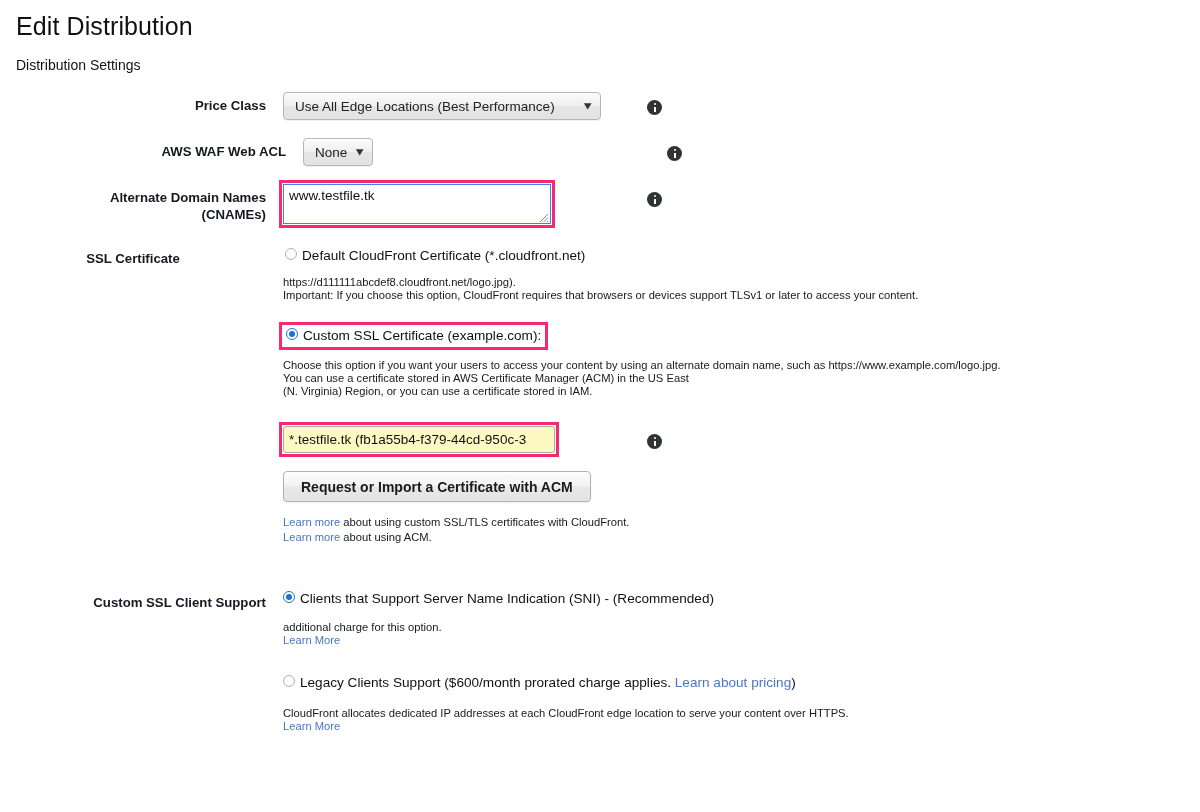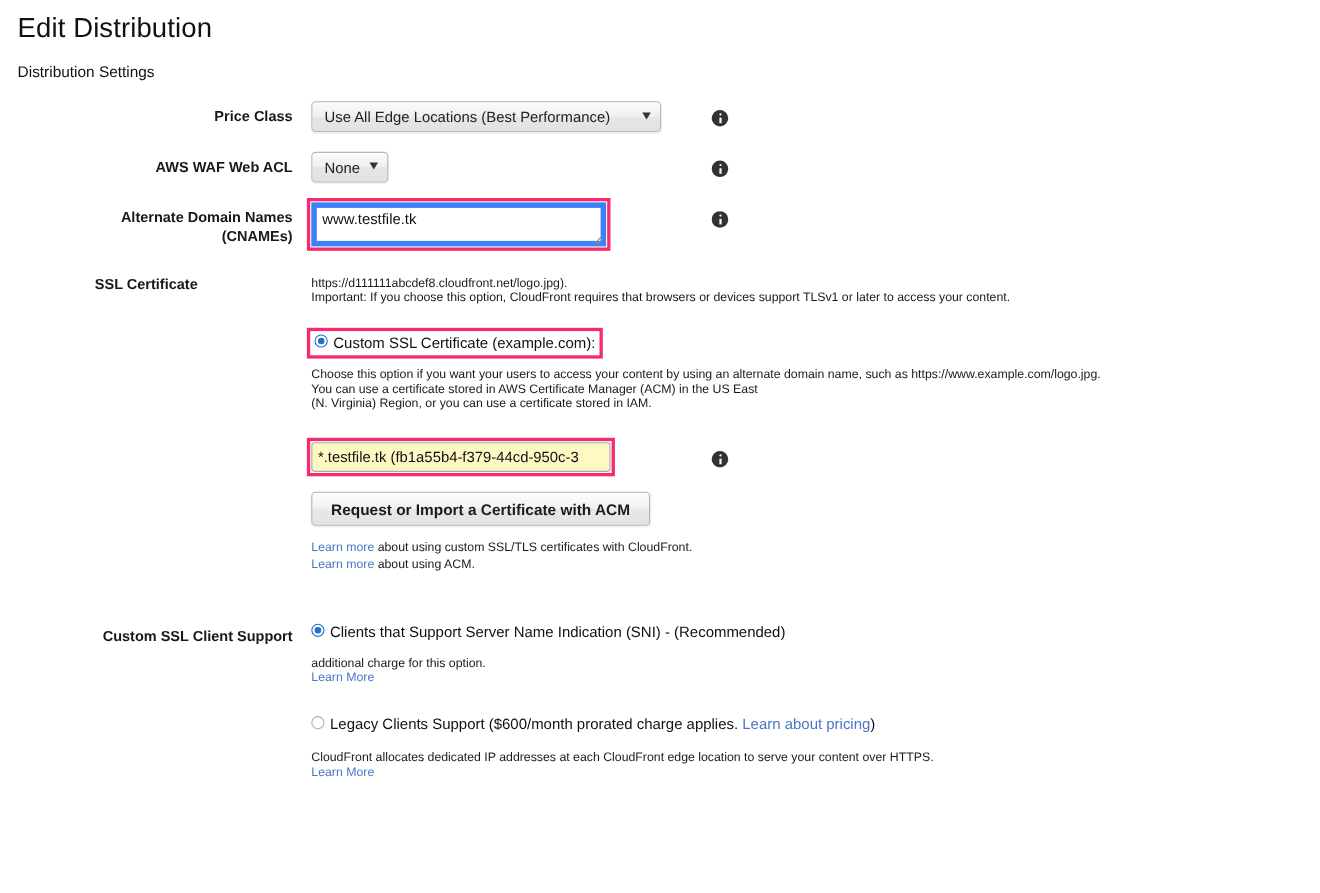--- a/index.html
+++ b/index.html
@@ -143,21 +143,21 @@
     top: -4px;
     right: -4px;
     bottom: -4px;
   }
 
   
   .cname-box {
     width: 268px;
     height: 40px;
     box-sizing: border-box;
-    border: 5px solid #3b82f6;
+    border: 1px solid #3b82f6;
     background: #ffffff;
     font-family: "Liberation Sans", sans-serif;
     font-size: 13.5px;
     color: #111;
     padding: 3px 5px;
     resize: none;
     outline: none;
     line-height: 16px;
     position: relative;
     display: block;
@@ -279,21 +279,21 @@
       <div class="label-col" style="padding-top:5px;">Price Class</div>
       <div class="field-col">
         <div class="aws-select" style="min-width:318px;text-align:right;">
           <span class="sel-text">Use All Edge Locations (Best Performance)</span>
           <span class="chevron">▾</span>
         </div>
         <span class="info-icon info-abs" style="left:381px; top:8px;"></span>
       </div>
     </div>
 
-    <div class="row" style="height:46px;">
+    <div class="row" style="height:46px;padding-left:20px;">
       <div class="label-col" style="padding-top:5px;">AWS WAF Web ACL</div>
       <div class="field-col">
         <div class="aws-select" style="min-width:60px;">
           <span class="sel-text">None</span>
           <span class="chevron">▾</span>
         </div>
         <span class="info-icon info-abs" style="left:381px; top:8px;"></span>
       </div>
     </div>
 
@@ -314,20 +314,28 @@
           </svg>
         </span>
         <span class="info-icon info-abs" style="left:381px; top:8px;"></span>
       </div>
     </div>
 
     <div class="row">
       <div class="label-col" style="padding-top:4px;text-align:center;">SSL Certificate</div>
       <div class="field-col">
 
+        <div style="height:24px;">
+          <span style="display:inline-block;">
+            <span class="opt-line" style="padding:1px 2px;">
+              <span class="radio"></span>
+              <span class="opt-label">Default CloudFront Certificate (*.cloudfront.net)</span>
+            </span>
+          </span>
+        </div>
 
         <div class="desc" style="margin-top:6px;">
           <div>https://d111111abcdef8.cloudfront.net/logo.jpg).</div>
           <div>Important: If you choose this option, CloudFront requires that browsers or devices support TLSv1 or later to access your content.</div>
         </div>
 
         <div style="margin-top:24px; height:24px;">
           <span class="hl">
             <span class="opt-line" style="padding:2px 3px;">
               <span class="radio checked"></span>

